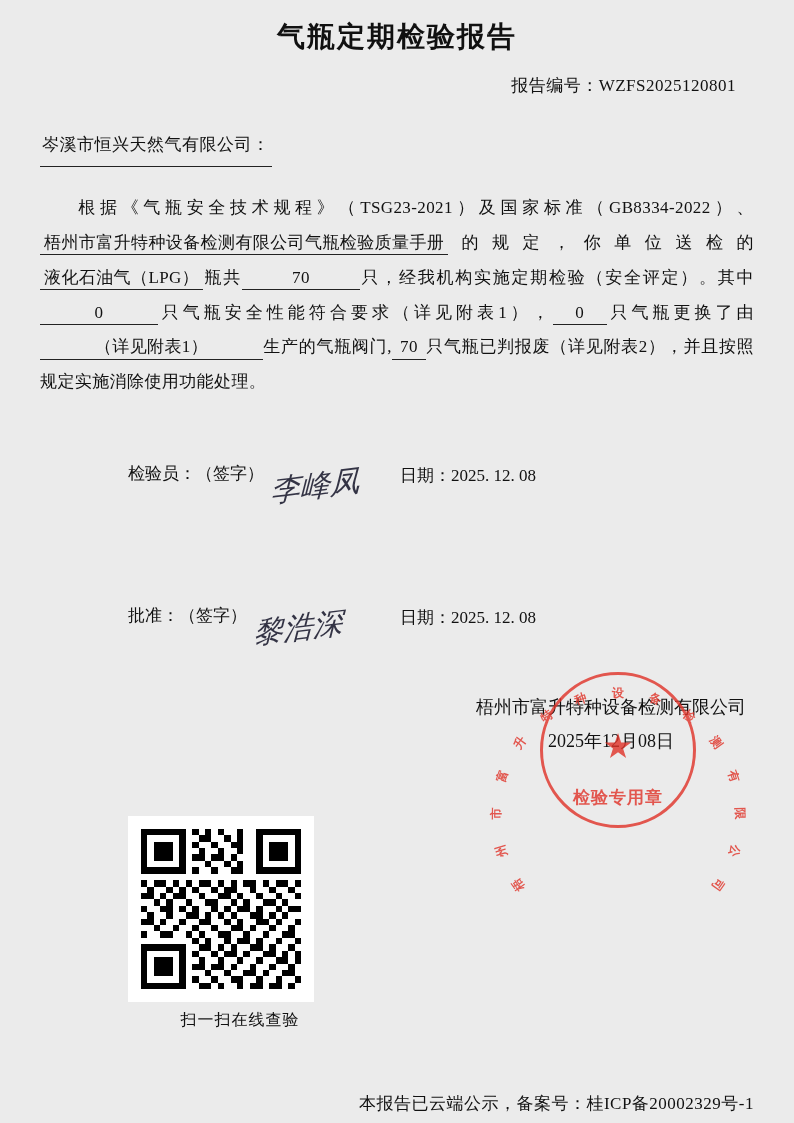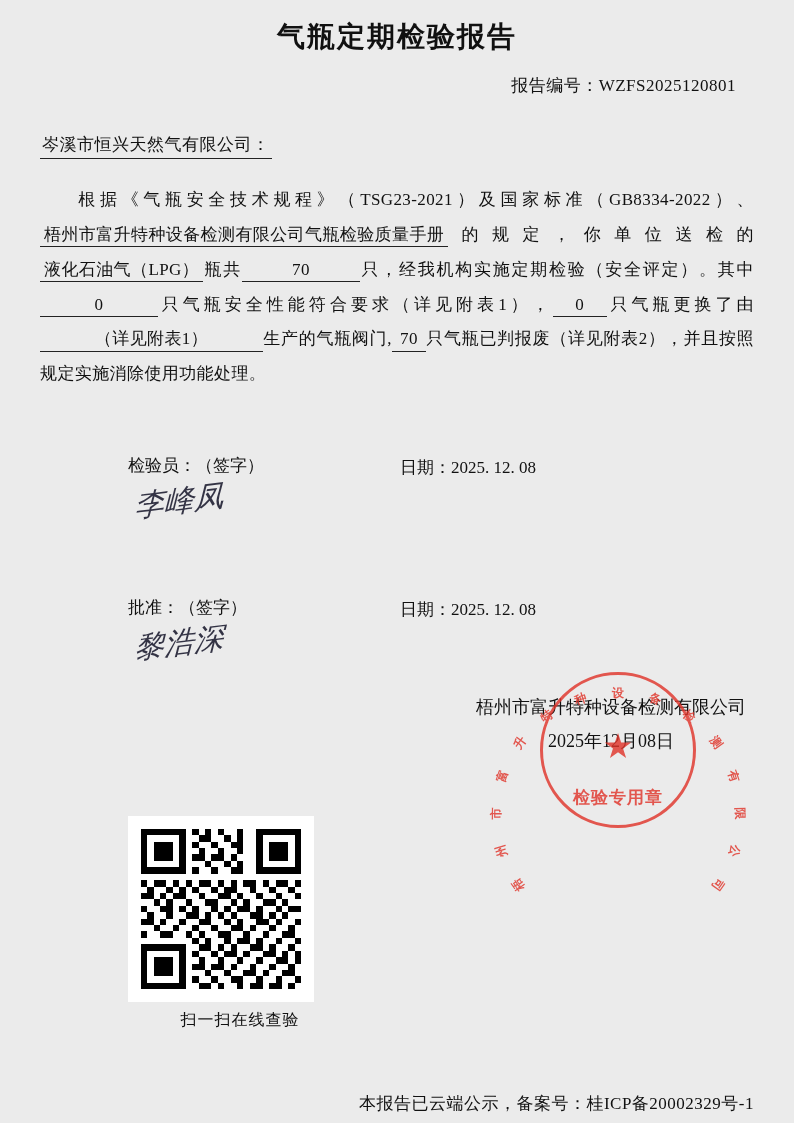--- a/index.html
+++ b/index.html
@@ -35,21 +35,21 @@
     font-size: 17px;
     margin-top: 18px;
     padding-right: 18px;
     letter-spacing: 0.5px;
   }
   .addressee {
     margin-top: 36px;
     font-size: 17px;
     display: inline-block;
     border-bottom: 1px solid #222;
-    padding: 0 2px 2px 2px;
+    padding: 0 2px 10px 2px;
     letter-spacing: 0.5px;
   }
   .body-text {
     margin-top: 24px;
     font-size: 17px;
     line-height: 2.05;
     text-align: justify;
     letter-spacing: 0.4px;
   }
   .indent {
@@ -75,21 +75,20 @@
     margin-top: 62px;
     position: relative;
     font-size: 17px;
   }
   .sig-row {
     display: flex;
     align-items: flex-start;
     padding-left: 88px;
     position: relative;
     height: 64px;
-    flex-direction: column;
   }
   .sig-row.second { margin-top: 78px; }
   .sig-label { white-space: nowrap; }
   .sig-hand {
     font-family: "DejaVu Serif", serif;
     font-style: italic;
     font-size: 30px;
     color: #1a1a2e;
     transform: rotate(-7deg) skewX(-8deg);
     margin-left: 6px;

